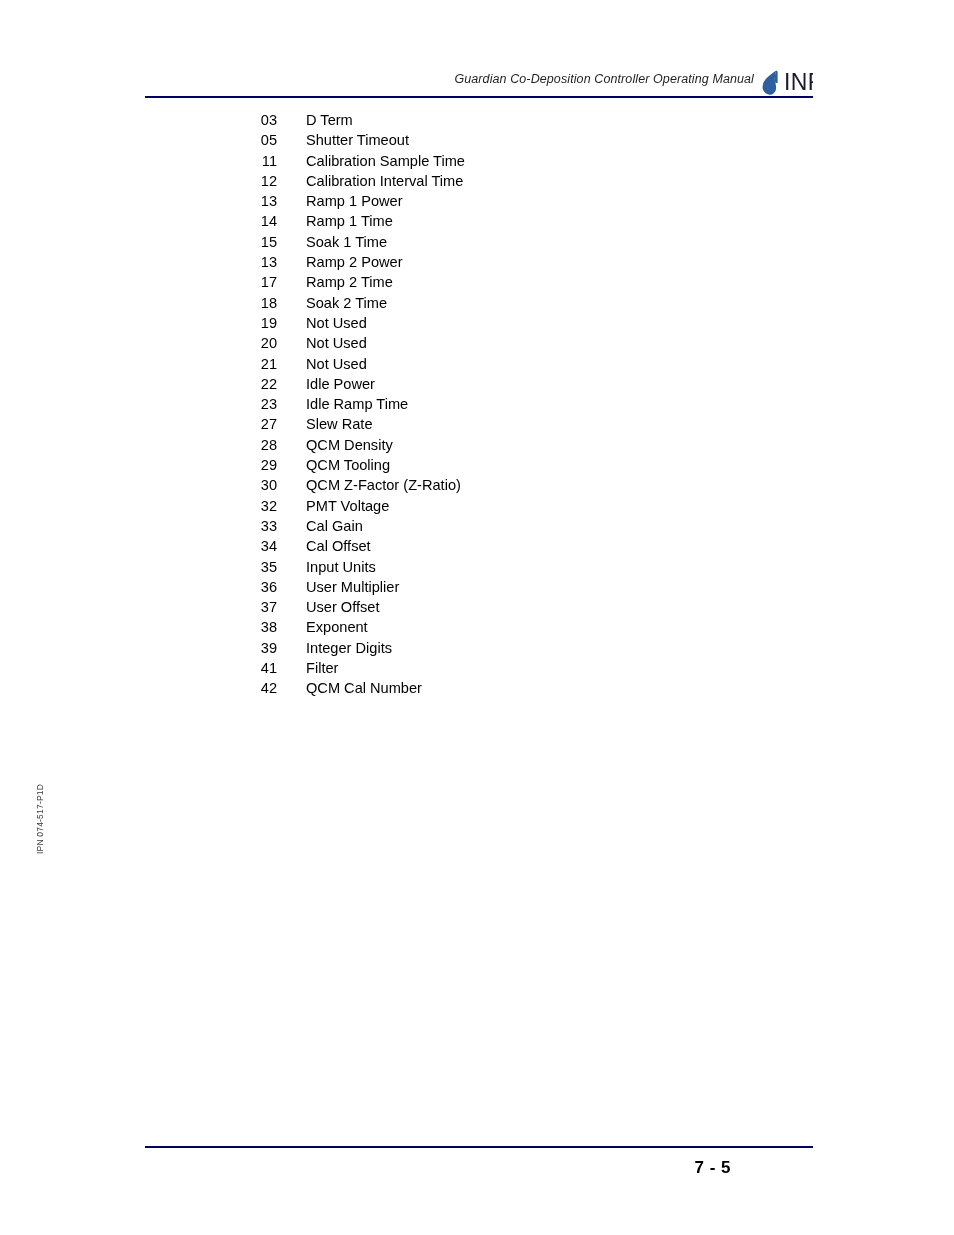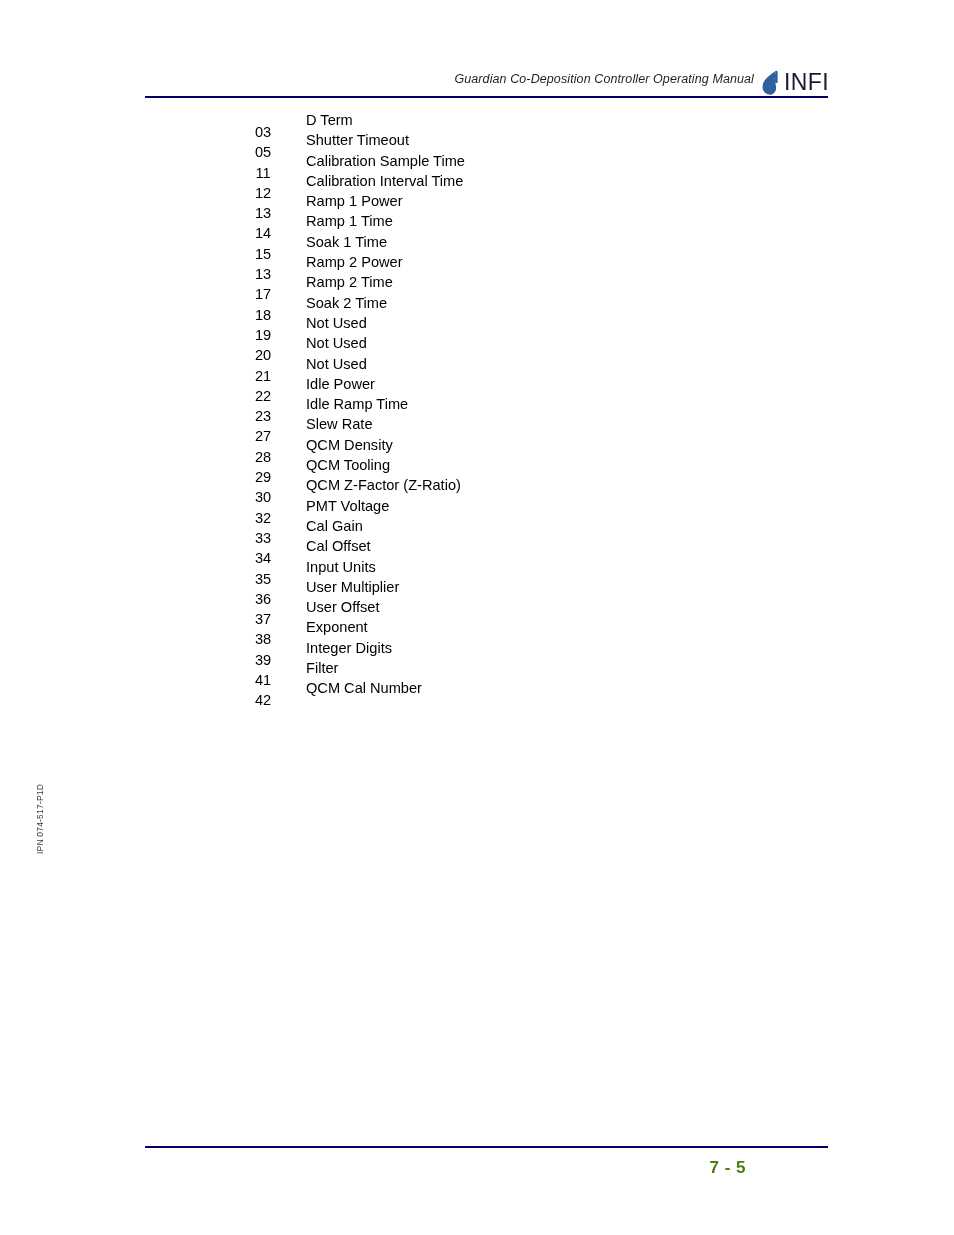--- a/index.html
+++ b/index.html
@@ -10,21 +10,20 @@
   body {
     font-family: "Liberation Sans", sans-serif;
     color: #000000;
   }
   #page {
     position: relative;
     width: 813px;
     height: 1235px;
     background: #ffffff;
     overflow: hidden;
-    padding-left: 15px;
   }
 
   
   #header {
     position: absolute;
     left: 0;
     top: 0;
     width: 954px;
     height: 100px;
   }
@@ -102,23 +101,23 @@
     position: relative;
     height: 20.3px;
     line-height: 20.3px;
     font-size: 14.6px;
     color: #000000;
     white-space: nowrap;
   }
   .row-num {
     position: absolute;
     left: 249px;
-    top: 12px;
+    top: 0;
     width: 28px;
-    text-align: center;
+    text-align: right;
   }
   .row-label {
     position: absolute;
     left: 306px;
     top: 0;
   }
 
   
   #footer-rule {
     position: absolute;
@@ -127,21 +126,21 @@
     width: 727px;
     height: 2px;
     background: #000066;
   }
   #footer-page {
     position: absolute;
     right: 82px;
     top: 1158px;
     font-size: 17px;
     font-weight: bold;
-    color: #4d7c0f;
+    color: #000000;
     letter-spacing: 0.5px;
     white-space: nowrap;
   }
 </style>
 </head>
 <body>
 
 <div id="page">
 
   <div id="header">

